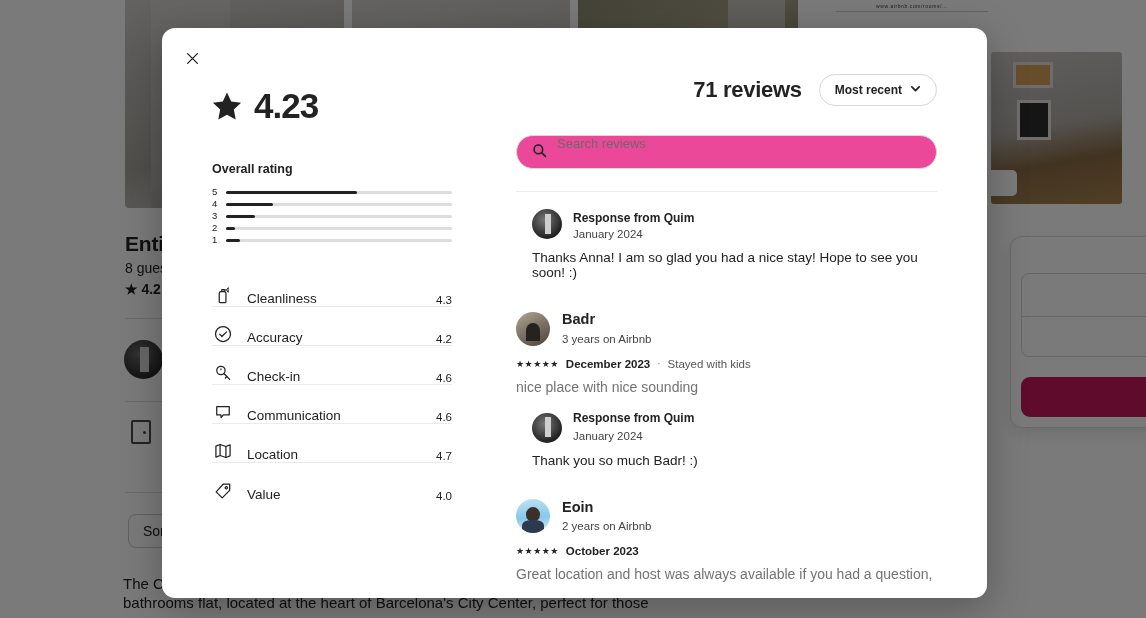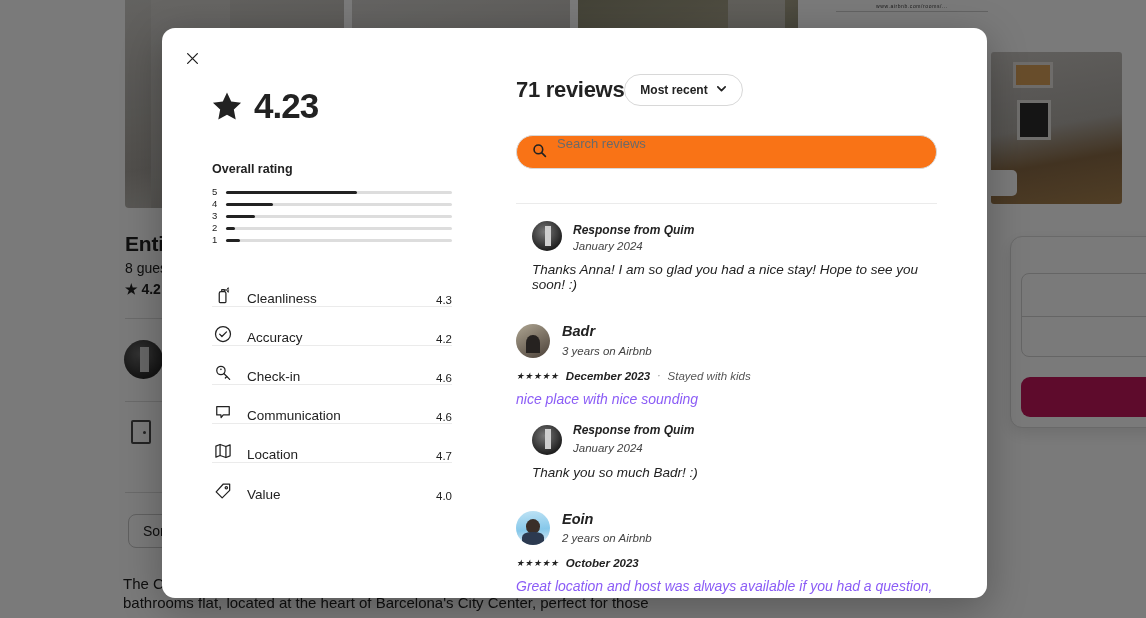--- a/index.html
+++ b/index.html
@@ -93,39 +93,39 @@
   .cat-list { margin-top:22px; width:240px; }
   .cat-row { display:flex; align-items:flex-end; height:39px; border-bottom:1px solid #ebebeb; }
   .cat-row:last-child { border-bottom:none; }
   .cat-icon { width:22px; height:22px; flex:0 0 22px; color:#222; display:flex; align-items:center; justify-content:center; }
   .cat-icon svg { width:20px; height:20px; }
   .cat-label { flex:1; margin-left:13px; font-size:13.5px; color:#222; }
   .cat-score { font-size:11.5px; color:#222; }
 
   
   .right-col { flex:1; position:relative; padding:46px 50px 0 14px; }
-  .rv-head { display:flex; align-items:center; justify-content:flex-start; }
+  .rv-head { display:flex; align-items:center; justify-content:flex-end;gap:17px; }
   .rv-count { font-size:22px; font-weight:700; color:#222; letter-spacing:-0.3px; }
   .sort-btn {
     display:flex; align-items:center; gap:8px; padding:8px 15px;
     border:1px solid #d8d8d8; border-radius:22px; background:#fff; cursor:pointer;
     font-family:"Liberation Sans", sans-serif; font-size:12px; font-weight:600; color:#222;
   }
   .sort-btn svg { width:11px; height:11px; }
 
   .search-wrap { position:relative; margin-top:28px; }
   .search-input {
     width:100%; height:34px; border:1px solid #d8d8d8; border-radius:20px;
     padding:0 16px 16px 40px; font-family:"Liberation Sans", sans-serif; font-size:13px; color:#222;
-    outline:none; background:#f97316;
+    outline:none; background:#ec4899;
   }
   .search-input::placeholder { color:#6a6a6a; }
   .search-icon { position:absolute; left:16px; top:9px; width:15px; height:15px; color:#222; }
 
-  .rv-scroll { margin-top:34px; height:395px; overflow:hidden; position:relative;font-style:italic; }
+  .rv-scroll { margin-top:22px; height:395px; overflow:hidden; position:relative; }
   .rv-divider { height:1px; background:#ebebeb; margin-bottom:16px; }
 
   .rv-item { margin-bottom:12px; }
   .rv-head-row { display:flex; align-items:center; gap:12px; }
   .avatar { width:34px; height:34px; border-radius:50%; flex:0 0 34px; overflow:hidden; position:relative; }
   .avatar.quim { background:radial-gradient(circle at 42% 36%, #787878, #1f1f1f 72%); }
   .avatar.quim::after { content:""; position:absolute; left:44%; top:14%; width:20%; height:68%; background:#cfcfcf; }
   .avatar.badr { background:linear-gradient(150deg,#b0a794 0%,#7e7466 48%,#4a4038 100%); }
   .avatar.badr::after { content:""; position:absolute; left:28%; top:34%; width:44%; height:52%; border-radius:45% 45% 0 0; background:#262220; }
   .avatar.eoin { background:linear-gradient(175deg,#bfe3f5 0%,#86c8ea 55%,#eaeef2 100%); }
@@ -137,21 +137,21 @@
   .rv-name { font-size:14.5px; font-weight:700; color:#222; line-height:1.25; }
   .rv-name.resp { font-size:12px; }
   .rv-sub { font-size:11.5px; color:#444; line-height:1.3; margin-top:1px; }
 
   .rv-meta { display:flex; align-items:center; gap:7px; margin-top:11px; font-size:11.5px; color:#222; }
   .stars { letter-spacing:0.5px; font-size:9px; color:#222; }
   .rv-date { font-weight:700; font-size:11.5px; color:#222;text-align:center; }
   .rv-dot { color:#888; font-size:10px; }
   .rv-tag { color:#555; font-size:11.5px; }
 
-  .rv-text { margin-top:8px; font-size:14px; color:#8b5cf6; line-height:1.4; }
+  .rv-text { margin-top:8px; font-size:14px; color:#737373; line-height:1.4; }
   .resp-block { margin-top:14px; }
   .resp-row { display:flex; align-items:center; gap:11px; padding-left:16px; }
   .resp-text { margin-top:9px; font-size:13.5px; color:#222; padding-left:16px; }
 </style>
 </head>
 <body>
 
 <div id="page-root">
 
   <div class="bg-layer">

